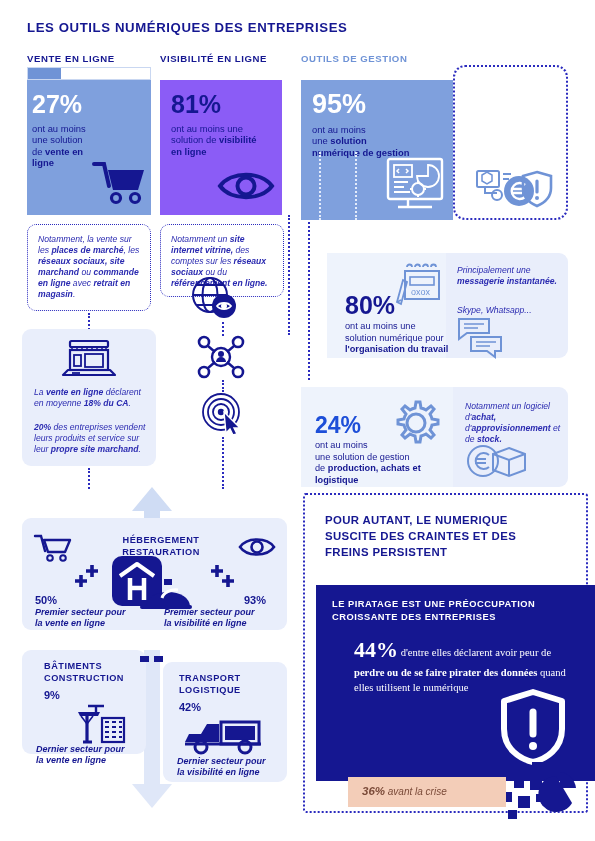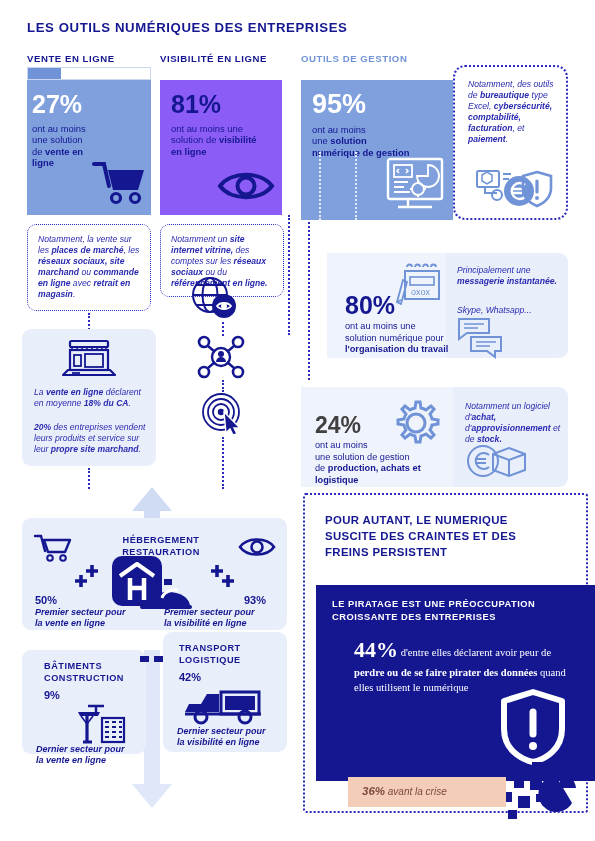--- a/index.html
+++ b/index.html
@@ -214,21 +214,20 @@
     <path d="M44 9 a11 11 0 1 1 -11 11 h11 z" fill="none" stroke="#ffffff" stroke-width="1.8"></path>
     <path d="M10 26 h14 M10 31 h10 M10 36 h16" stroke="#ffffff" stroke-width="1.8"></path>
     <circle cx="34" cy="33" r="6" fill="none" stroke="#ffffff" stroke-width="2"></circle>
     <path d="M34 25 v3 M34 38 v3 M26 33 h3 M39 33 h3" stroke="#ffffff" stroke-width="2"></path>
   </svg>
   <div class="abs vdots" style="left:18px;top:72px;height:68px;border-color:#e4ecfb;"></div>
   <div class="abs vdots" style="left:54px;top:72px;height:68px;border-color:#e4ecfb;"></div>
 </div>
 
 <div class="abs dotted-box" style="left:453px;top:65px;width:115px;height:155px;padding:12px 11px 0 13px;border-radius:12px;">
-  <div class="note"><span id="note-management"><span>Notamment, des outils de </span><b>bureautique</b><span> type Excel, </span><b>cybersécurité, comptabilité, facturation</b><span>, et </span><b>paiement</b><span>.</span></span></div>
   <svg class="abs" style="left:20px;top:98px;" width="82" height="46" viewBox="0 0 82 46">
     <rect x="2" y="6" width="22" height="16" rx="1.5" fill="none" stroke="#6f93d6" stroke-width="2"></rect>
     <path d="M7 10 l5 -3 5 3 v6 l-5 3 -5 -3z" fill="none" stroke="#6f93d6" stroke-width="1.5"></path>
     <path d="M28 9 h8 M28 14 h6" stroke="#6f93d6" stroke-width="2"></path>
     <path d="M10 22 v6 h12" fill="none" stroke="#6f93d6" stroke-width="2"></path>
     <circle cx="22" cy="30" r="5" fill="none" stroke="#6f93d6" stroke-width="2"></circle>
     <circle cx="44" cy="26" r="15" fill="#6f93d6"></circle>
     <path d="M50 20 a8 8 0 1 0 0 12 M36 24 h11 M36 28 h11" fill="none" stroke="#ffffff" stroke-width="2.4"></path>
     <path d="M62 7 l14 4 v12 c0 9 -7 15 -14 18 c-7 -3 -14 -9 -14 -18 V11 z" fill="none" stroke="#6f93d6" stroke-width="2.6"></path>
     <path d="M62 16 v11" stroke="#6f93d6" stroke-width="3.2" stroke-linecap="round"></path>
@@ -267,21 +266,21 @@
     <path d="M14 20 h30 v14 h-6 v6 l-8 -6 h-16 z" fill="none" stroke="#6f93d6" stroke-width="2"></path>
     <path d="M19 25 h20 M19 29 h14" stroke="#6f93d6" stroke-width="1.5"></path>
   </svg>
 </div>
 
 <div class="abs bar" style="left:301px;top:374px;width:152px;">
   <div class="fill" style="width:24%;background:#6f93d6;"></div>
 </div>
 <div class="abs" style="left:301px;top:387px;width:267px;height:100px;background:#e9eefb;border-radius:0 9px 9px 0;">
   <div class="abs" style="left:0;top:0;width:152px;height:100px;background:#eef3fc;"></div>
-  <div class="abs" style="left:14px;top:25px;font-size:23px;font-weight:bold;color:#404040;">24%</div>
+  <div class="abs" style="left:14px;top:25px;font-size:23px;font-weight:bold;color:#1d4ed8;">24%</div>
   <div class="abs sub" style="left:14px;top:53px;width:148px;font-size:9.2px;line-height:1.25;color:#151791;">
     <span>ont au moins</span><br>
     <span>une solution de gestion</span><br>
     <span>de </span><b>production, achats et</b><br>
     <b>logistique</b>
   </div>
   <svg class="abs" style="left:90px;top:12px;" width="50" height="48" viewBox="0 0 50 48">
     <path d="M25 3 l4 0 1 6 a16 16 0 0 1 5 2 l5 -4 3 3 -4 5 a16 16 0 0 1 2 5 l6 1 0 4 -6 1 a16 16 0 0 1 -2 5 l4 5 -3 3 -5 -4 a16 16 0 0 1 -5 2 l-1 6 -4 0 -1 -6 a16 16 0 0 1 -5 -2 l-5 4 -3 -3 4 -5 a16 16 0 0 1 -2 -5 l-6 -1 0 -4 6 -1 a16 16 0 0 1 2 -5 l-4 -5 3 -3 5 4 a16 16 0 0 1 5 -2 z" fill="none" stroke="#6f93d6" stroke-width="3"></path>
     <circle cx="25" cy="24" r="9" fill="none" stroke="#6f93d6" stroke-width="3"></circle>
   </svg>
@@ -355,21 +354,21 @@
     <path d="M7 12 l6 8 6 -8" fill="none" stroke="#151791" stroke-width="1.6"></path>
     <rect x="28" y="14" width="22" height="24" fill="none" stroke="#151791" stroke-width="2.2"></rect>
     <path d="M31 18 h4 M38 18 h4 M45 18 h3 M31 23 h4 M38 23 h4 M45 23 h3 M31 28 h4 M38 28 h4 M45 28 h3 M31 33 h4 M38 33 h4 M45 33 h3" stroke="#151791" stroke-width="1.8"></path>
   </svg>
   <div class="abs sector-note" style="left:14px;top:94px;width:112px;">
     <span>Dernier secteur pour</span><br>
     <span>la vente en ligne</span>
   </div>
 </div>
 
-<div class="abs sector-box" style="left:163px;top:632px;width:124px;height:120px;">
+<div class="abs sector-box" style="left:163px;top:662px;width:124px;height:120px;">
   <div class="abs sector-label" style="left:16px;top:11px;">
     <span>TRANSPORT</span><br>
     <span>LOGISTIQUE</span>
   </div>
   <div class="abs sector-pct" style="left:16px;top:39px;text-align:right;">42%</div>
   <svg class="abs" style="left:20px;top:54px;" width="84" height="40" viewBox="0 0 84 40">
     <path d="M2 26 l4 -8 h12 l6 -10 h12 v18 z" fill="#151791"></path>
     <rect x="38" y="6" width="38" height="22" fill="none" stroke="#151791" stroke-width="3"></rect>
     <rect x="42" y="10" width="30" height="14" fill="#151791"></rect>
     <path d="M2 28 h76" stroke="#151791" stroke-width="3"></path>

